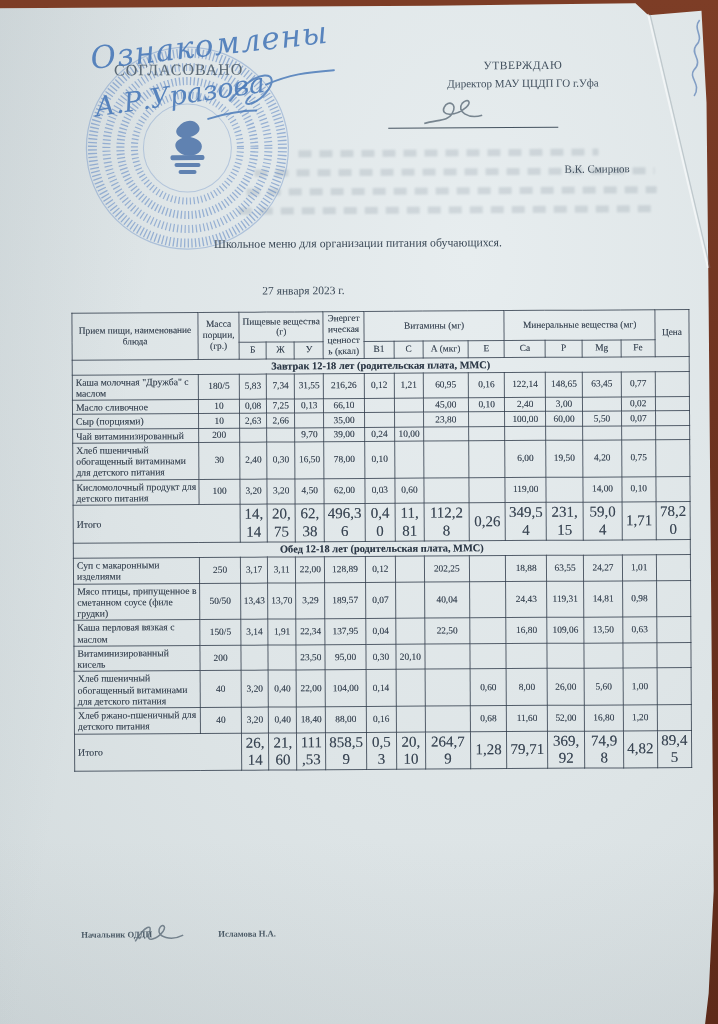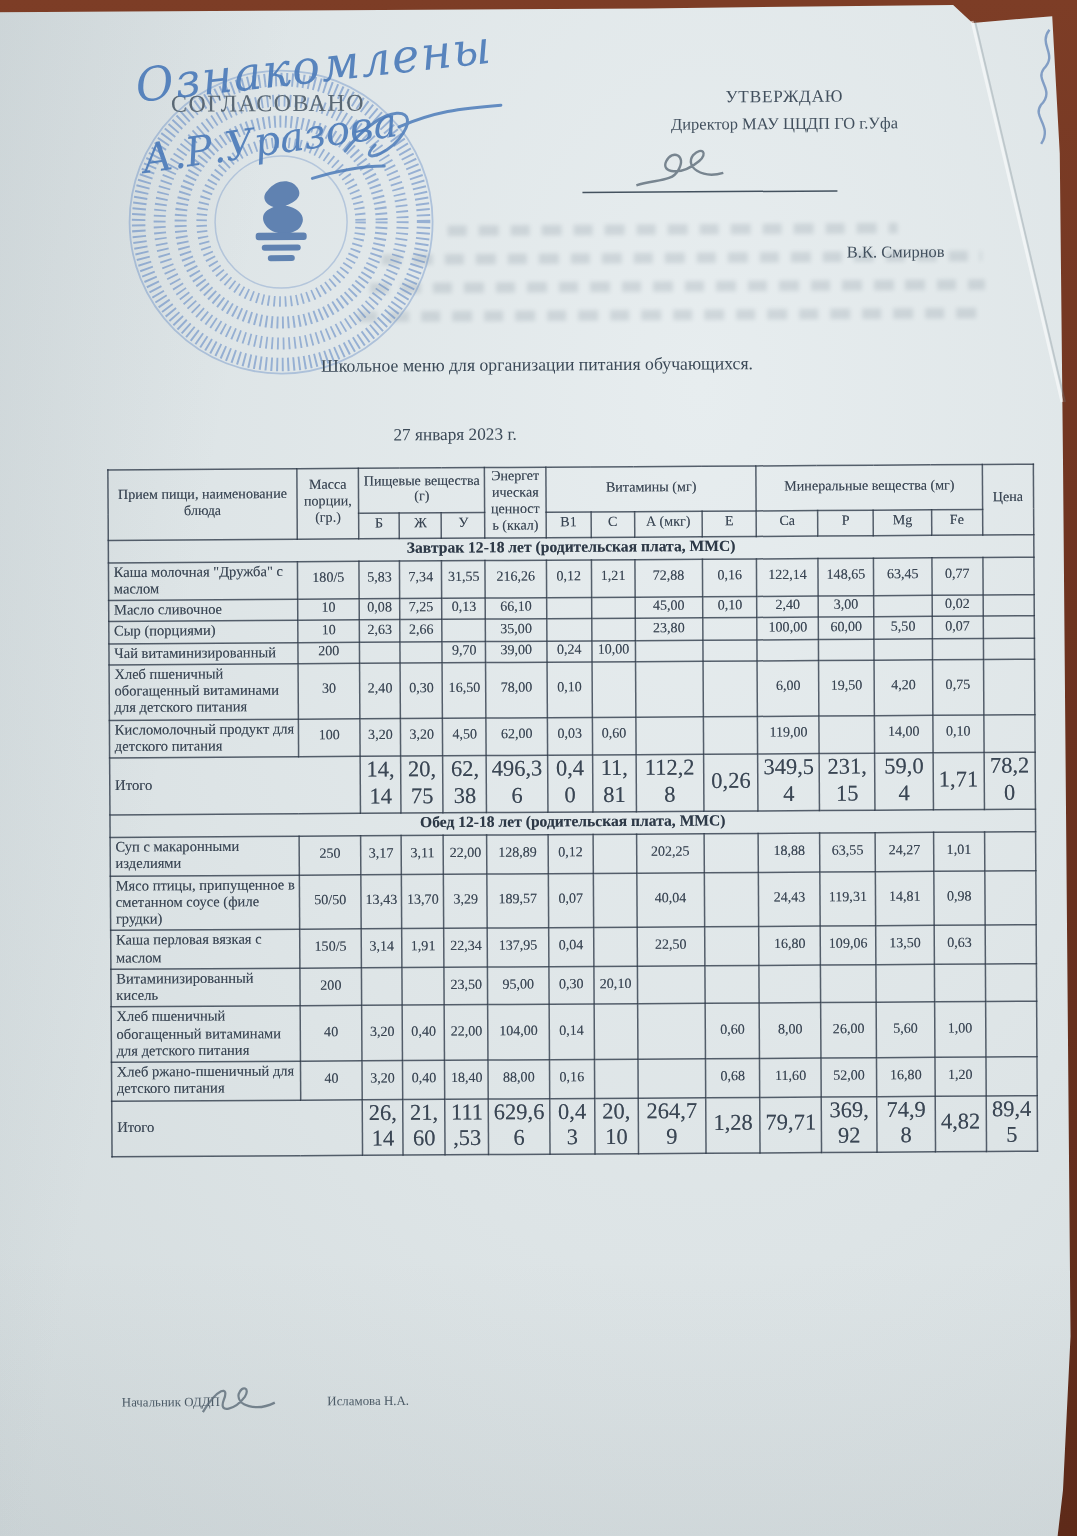--- a/index.html
+++ b/index.html
@@ -36,21 +36,21 @@
   
   table{position:absolute;left:72px;top:311px;width:618px;border-collapse:collapse;table-layout:fixed;}
   th,td{border:1px solid rgba(43,55,70,.78);font-size:9.4px;line-height:1.16;padding:1px 2px;
         text-align:center;vertical-align:middle;color:#3a4654;word-wrap:break-word;
         font-weight:normal;text-shadow:0 0 .4px rgba(58,70,84,.55);}
   td.name{text-align:left;padding-left:3px;font-size:9.7px;}
   tr.section td{font-weight:bold;color:#2d3947;font-size:10.4px;padding:1px;}
   tr.total td{font-size:15px;}
   tr.total td.name{font-size:9.8px;}
   
-  .footer{position:absolute;left:78px;top:928px;font-size:8.6px;color:#4b5a66;}
+  .footer{position:absolute;left:78px;top:928px;font-size:8.6px;color:#4b5a66;font-weight:bold;}
   .footer .nm{position:absolute;left:137px;top:0;white-space:nowrap;}
   svg{position:absolute;overflow:visible;}
 </style>
 </head>
 <body>
 
 <div class="paper"></div>
 
 <svg class="sheet-edge" width="718" height="300">
   <path d="M648,14 L708,268" stroke="rgba(255,255,255,0.55)" stroke-width="2" fill="none"></path>
@@ -157,21 +157,21 @@
         </tr>
         <tr>
           <td class="name">Каша молочная "Дружба" с маслом</td>
           <td>180/5</td>
           <td>5,83</td>
           <td>7,34</td>
           <td>31,55</td>
           <td>216,26</td>
           <td>0,12</td>
           <td>1,21</td>
-          <td>72,88</td>
+          <td>60,95</td>
           <td>0,16</td>
           <td>122,14</td>
           <td>148,65</td>
           <td>63,45</td>
           <td>0,77</td>
           <td></td>
         </tr>
         <tr>
           <td class="name">Масло сливочное</td>
           <td>10</td>
@@ -376,22 +376,22 @@
           <td>52,00</td>
           <td>16,80</td>
           <td>1,20</td>
           <td></td>
         </tr>
         <tr class="total">
           <td colspan="2" class="name">Итого</td>
           <td>26,14</td>
           <td>21,60</td>
           <td>111,53</td>
-          <td>629,66</td>
-          <td>0,43</td>
+          <td>858,59</td>
+          <td>0,53</td>
           <td>20,10</td>
           <td>264,79</td>
           <td>1,28</td>
           <td>79,71</td>
           <td>369,92</td>
           <td>74,98</td>
           <td>4,82</td>
           <td>89,45</td>
         </tr>
       </tbody>

